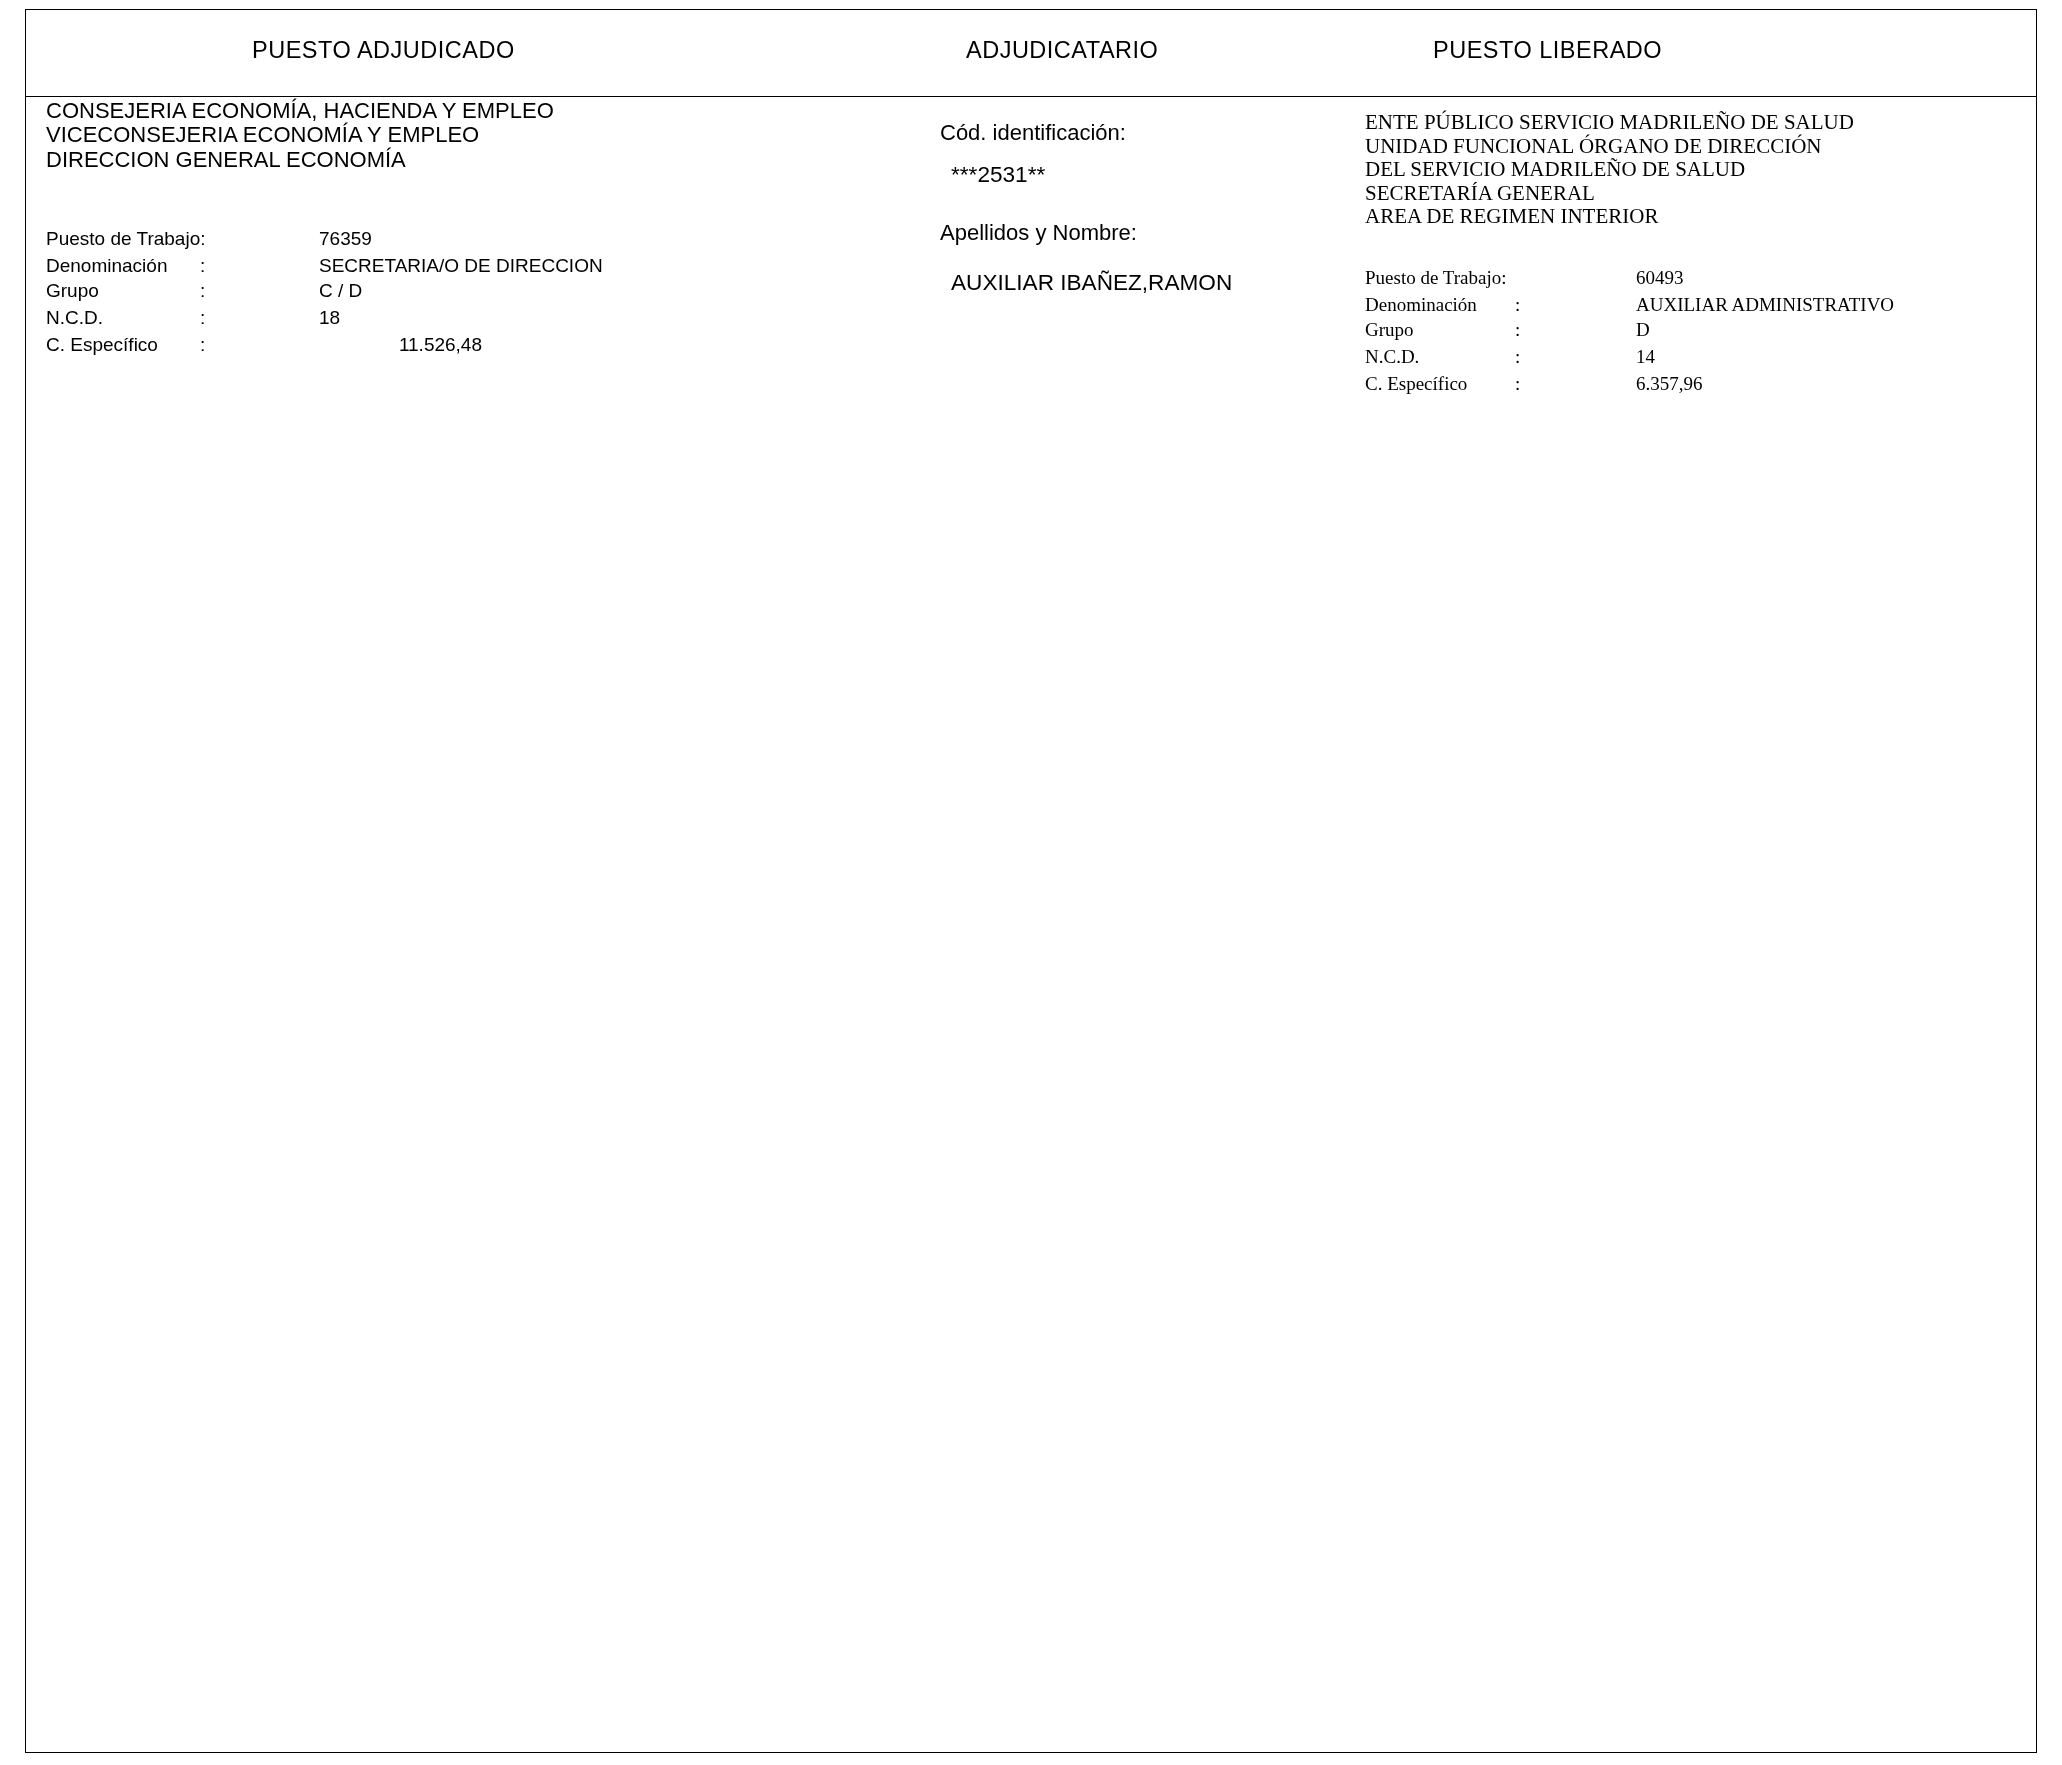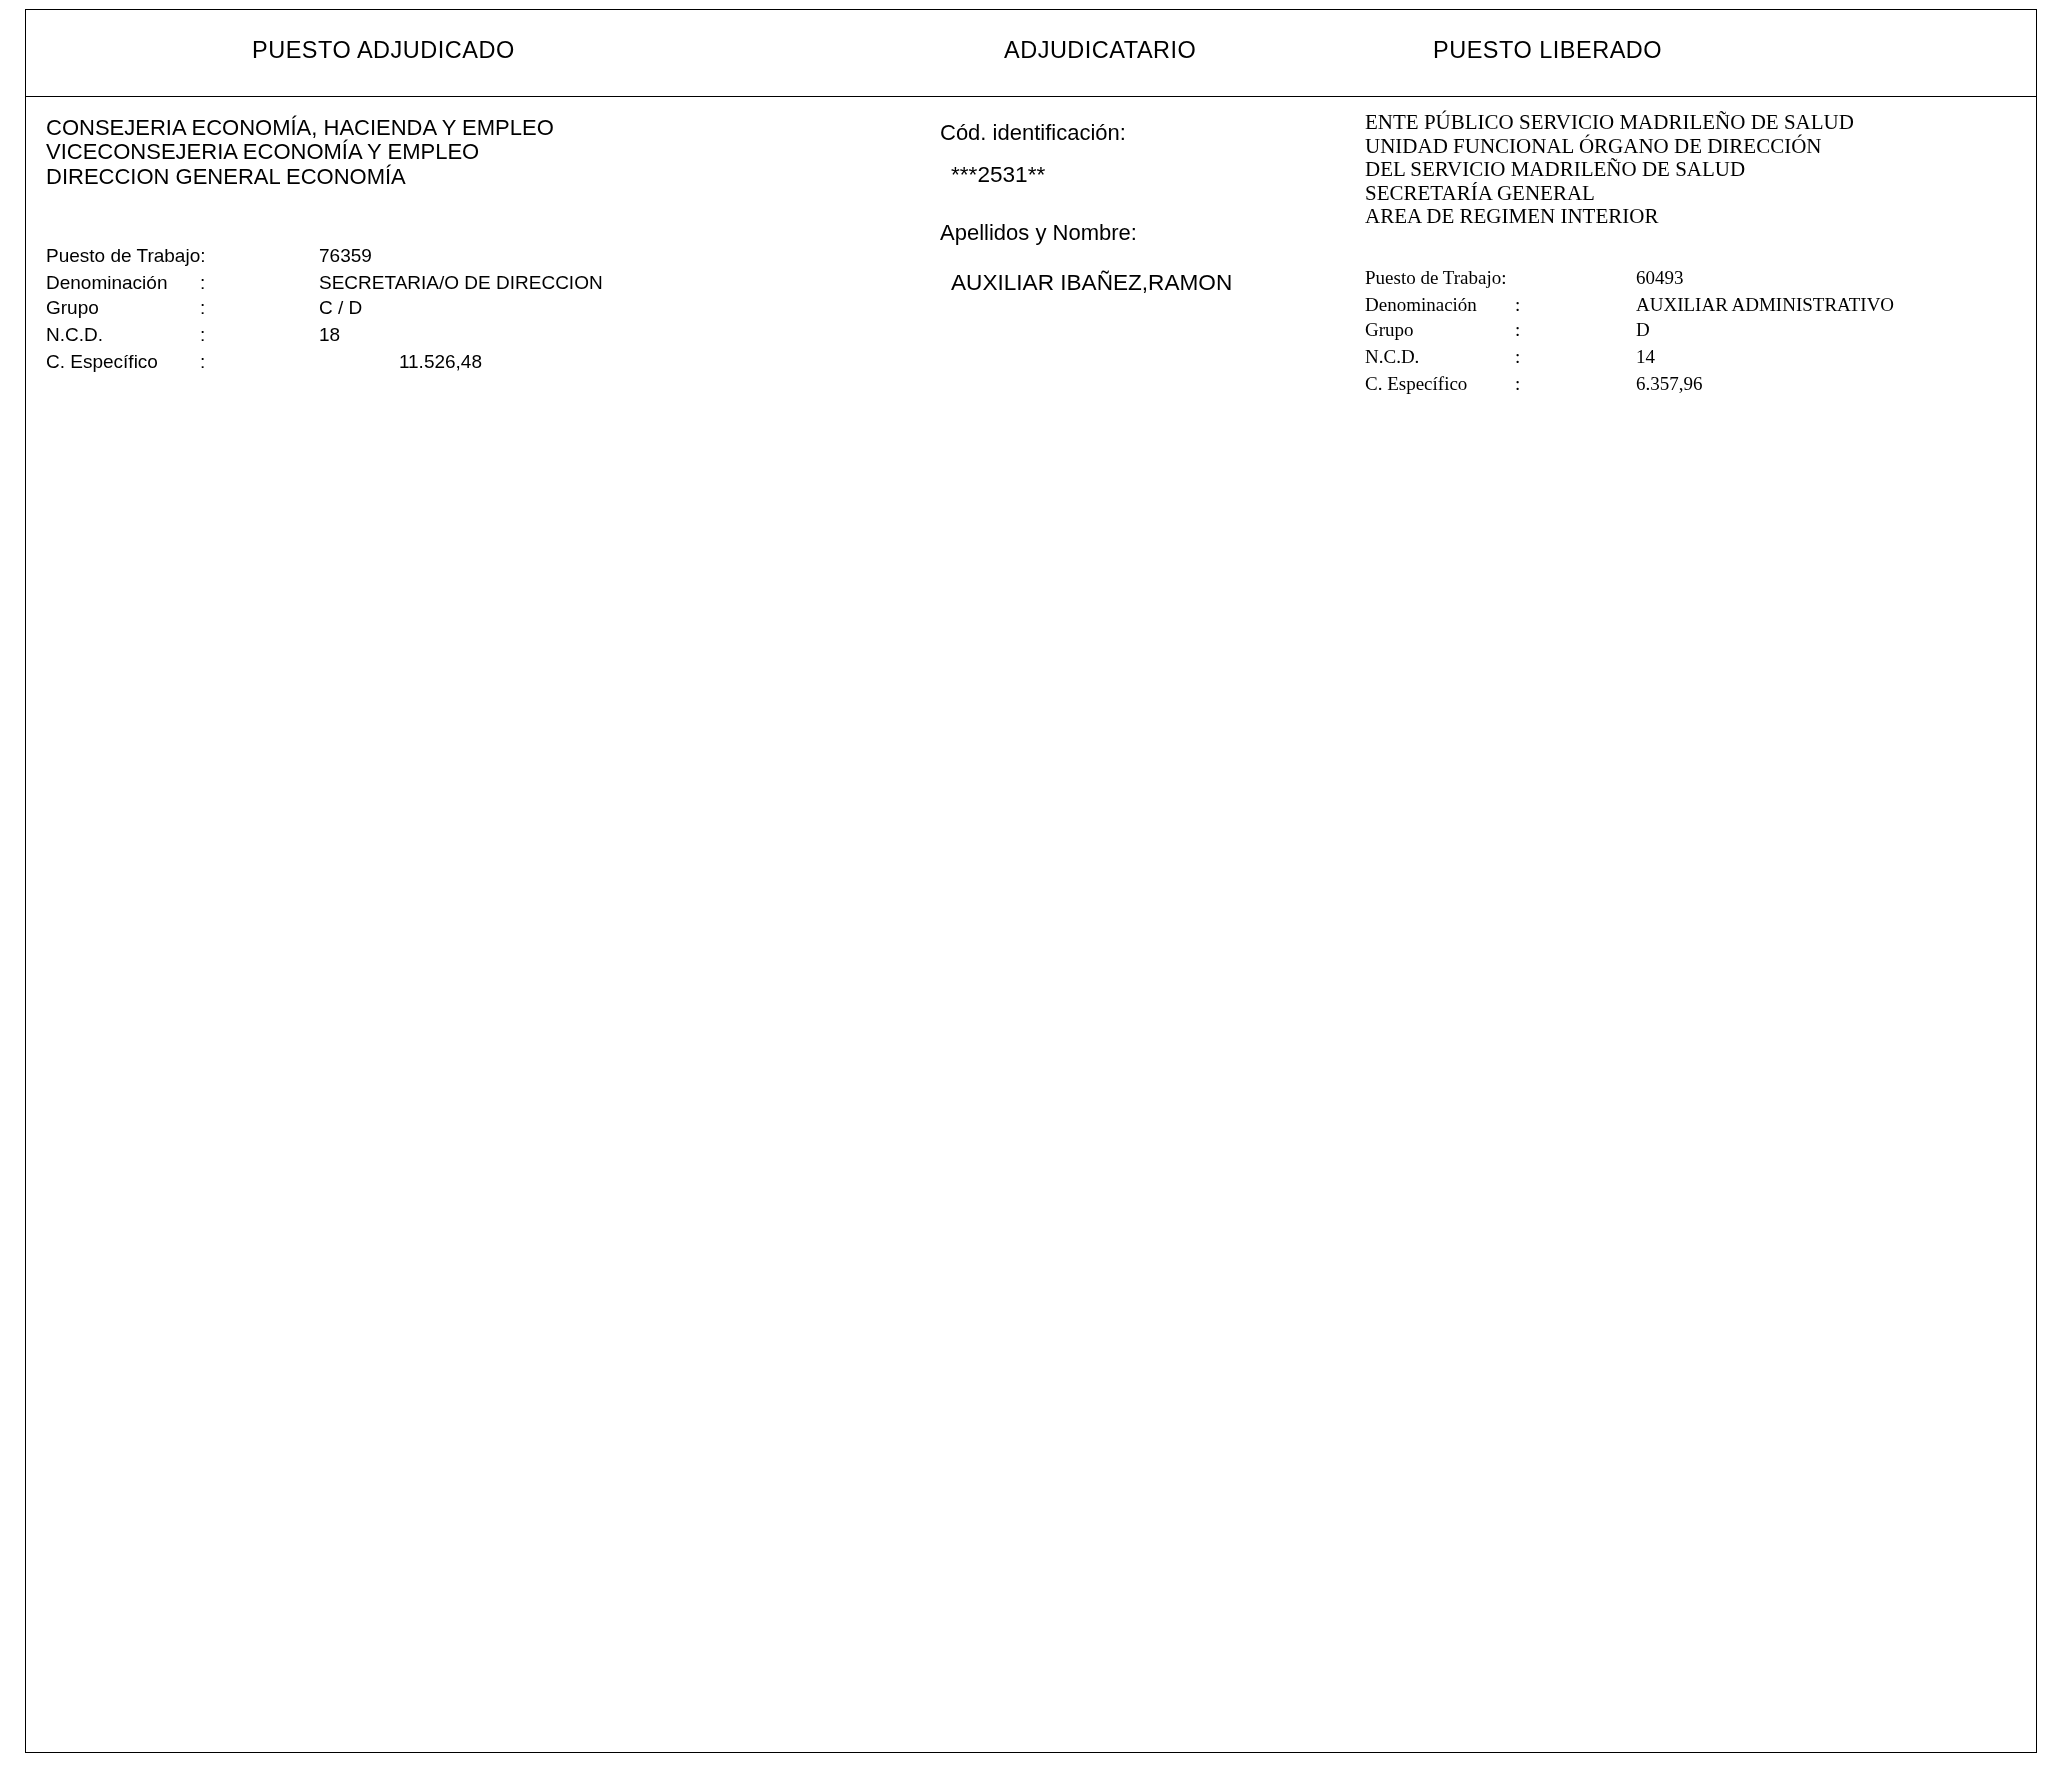--- a/index.html
+++ b/index.html
@@ -39,30 +39,30 @@
     box-sizing: border-box;
   }
   .header-cell {
     position: absolute;
     top: 27px;
     font-size: 23.5px;
     letter-spacing: 0.5px;
     white-space: nowrap;
   }
   .hc-1 { left: 226px; }
-  .hc-2 { left: 978px; text-align: center; }
+  .hc-2 { left: 940px; text-align: center; }
   .hc-3 { left: 1407px; }
 
   .col {
     position: absolute;
     box-sizing: border-box;
   }
   .col-adjudicado {
     left: 20px;
-    top: 106px;
+    top: 89px;
     width: 887px;
   }
   .col-adjudicatario {
     left: 914px;
     top: 109px;
     width: 425px;
   }
   .col-liberado {
     left: 1339px;
     top: 101px;

